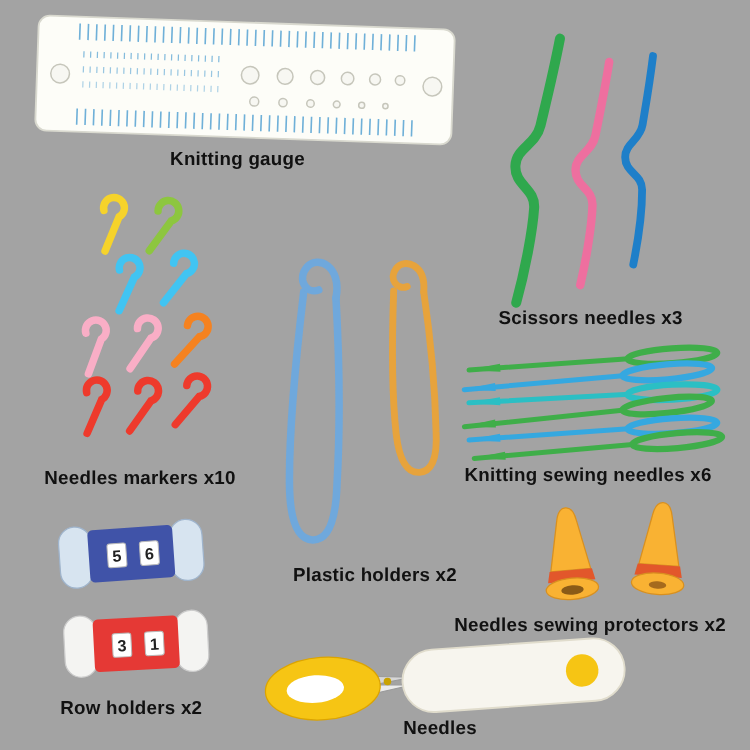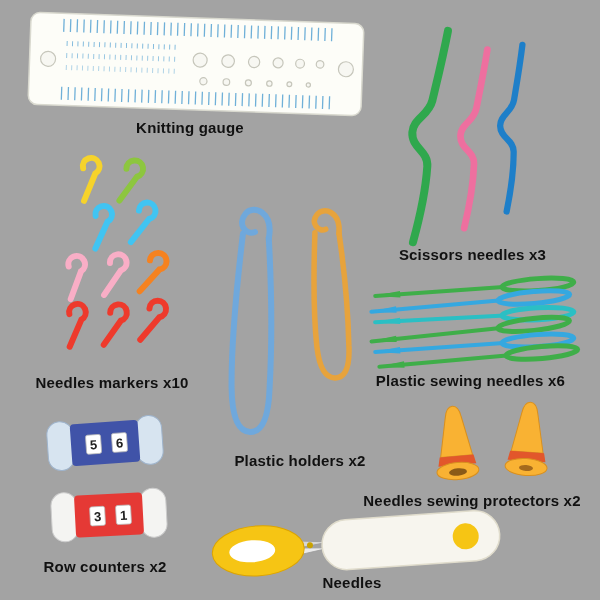--- a/index.html
+++ b/index.html
@@ -121,21 +121,21 @@
   <svg class="abs" style="left:372px;top:337px;transform:rotate(-4deg)" width="206" height="16" viewBox="0 0 206 16">
     <path d="M 3 8 L 128 8" fill="none" stroke-width="4" stroke-linecap="round" stroke="#35a8e0"></path>
     <path d="M 1 8 L 28 4.8 L 28 11.2 Z" fill="#35a8e0"></path>
     <ellipse cx="166" cy="8" rx="36" ry="6" fill="none" stroke-width="5" stroke="#35a8e0"></ellipse>
   </svg>
   <svg class="abs" style="left:376px;top:350px;transform:rotate(-5deg)" width="206" height="16" viewBox="0 0 206 16">
     <path d="M 3 8 L 128 8" fill="none" stroke-width="4" stroke-linecap="round" stroke="#3fae49"></path>
     <path d="M 1 8 L 28 4.8 L 28 11.2 Z" fill="#3fae49"></path>
     <ellipse cx="166" cy="8" rx="36" ry="6" fill="none" stroke-width="5" stroke="#3fae49"></ellipse>
   </svg>
-  <div class="label" style="left:358px;top:372px;width:225px">Plastic sewing needles x6</div>
+  <div class="label" style="left:358px;top:372px;width:225px">Knitting sewing needles x6</div>
 
   <svg class="abs" style="left:426px;top:396px" width="132" height="94" viewBox="0 0 132 94">
     <g transform="translate(6,6) rotate(-5 26 70)">
       <path d="M 26 4 C 31 4 33 9 34 15 L 42 54 L 10 54 L 18 15 C 19 9 21 4 26 4 Z" stroke="#d89020" stroke-width="1" fill="#f9b233"></path>
       <path d="M 9 54 L 43 54 L 45 63 L 7 63 Z" fill="#e2572b"></path>
       <ellipse cx="26" cy="69" rx="21" ry="8.5" stroke="#d89020" stroke-width="1" fill="#f9b233"></ellipse>
       <ellipse cx="26" cy="70" rx="9" ry="3.8" fill="#8a5a17"></ellipse>
     </g>
     <g transform="translate(74,2) rotate(4 26 70)">
       <path d="M 26 4 C 31 4 33 9 34 15 L 42 54 L 10 54 L 18 15 C 19 9 21 4 26 4 Z" stroke="#d89020" stroke-width="1" fill="#f9b233"></path>
@@ -157,21 +157,21 @@
   </svg>
   <svg class="abs" style="left:50px;top:486px;transform:rotate(-3deg)" width="118" height="58" viewBox="0 0 118 58">
     <rect x="1.5" y="4.5" width="26" height="49" rx="13" stroke="#cccccc" stroke-width="1" fill="#f4f4f2"></rect>
     <rect x="90.5" y="4.5" width="26" height="49" rx="13" stroke="#cccccc" stroke-width="1" fill="#f4f4f2"></rect>
     <rect x="25" y="8" width="68" height="42" rx="4" fill="#e53935"></rect>
     <rect x="40" y="20" width="15" height="19" rx="2" class="win"></rect>
     <rect x="66" y="20" width="15" height="19" rx="2" class="win"></rect>
     <text x="47.5" y="34.5" class="digit">3</text>
     <text x="73.5" y="34.5" class="digit">1</text>
   </svg>
-  <div class="label" style="left:20px;top:558px;width:170px">Row counters x2</div>
+  <div class="label" style="left:20px;top:558px;width:170px">Row holders x2</div>
 
   <svg class="abs" style="left:210px;top:504px;transform:rotate(-4deg)" width="292" height="80" viewBox="0 0 292 80">
     <polygon points="56,30 120,36 56,44" fill="#d6d6d6" stroke="#9a9a9a" stroke-width="0.8"></polygon>
     <polygon points="56,38 120,42 56,52" fill="#eaeaea" stroke="#9a9a9a" stroke-width="0.8"></polygon>
     <rect x="112" y="15" width="178" height="50" rx="25" stroke="#e0dccc" stroke-width="1.5" fill="#f7f5ee"></rect>
     <circle cx="256" cy="40" r="13" fill="#f6c514"></circle>
     <ellipse cx="48" cy="40" rx="46" ry="25" stroke="#dca400" stroke-width="1" fill="#f6c514"></ellipse>
     <ellipse cx="42" cy="40" rx="23" ry="11" fill="#ffffff"></ellipse>
     <circle cx="100" cy="38" r="3" fill="#c9a200"></circle>
   </svg>

